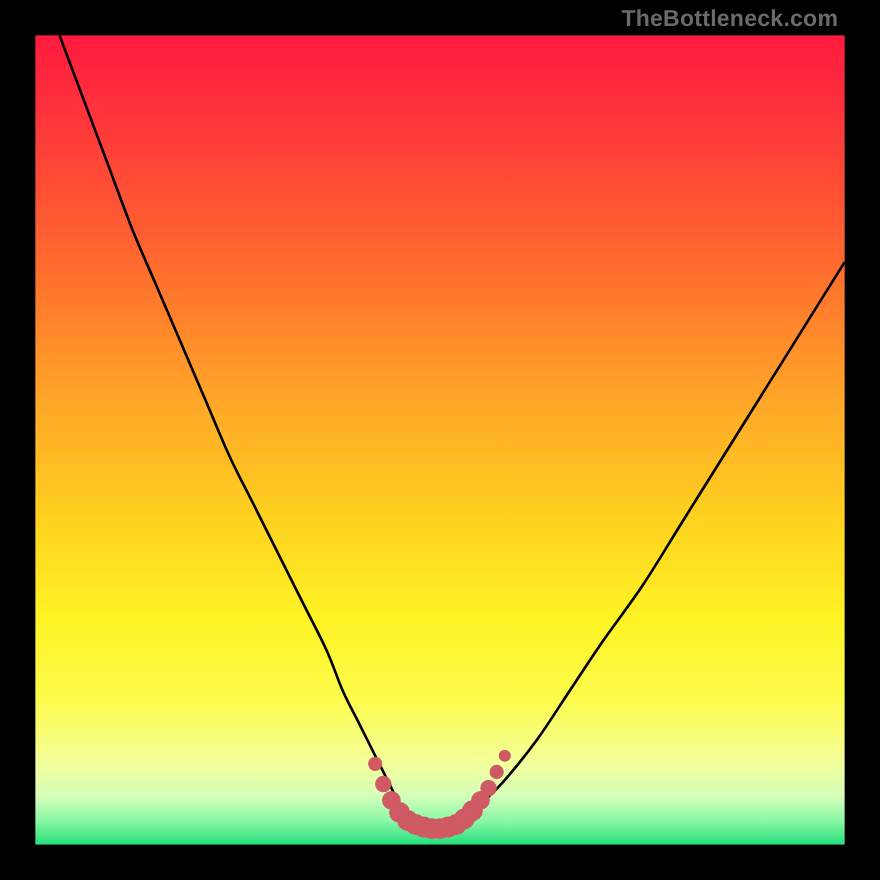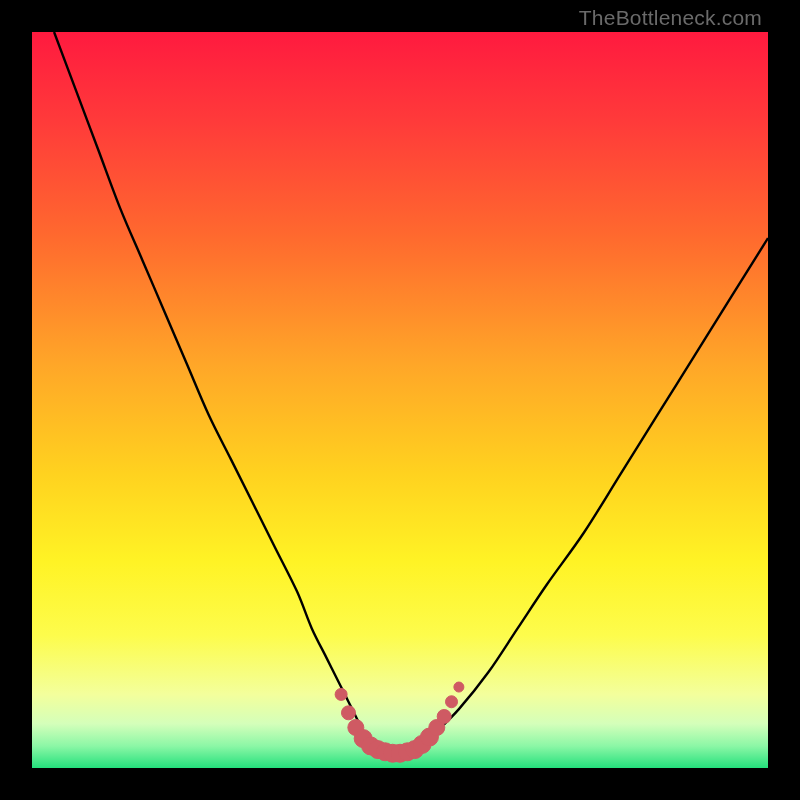--- a/index.html
+++ b/index.html
@@ -22,21 +22,21 @@
     position: absolute;
     left: 0; top: 0;
     width: 736px;
     height: 736px;
   }
   .watermark {
     position: absolute;
     top: 6px;
     right: 38px;
     font-size: 21px;
-    font-weight: 400;
+    font-weight: 700;
     color: #6a6a6a;
     letter-spacing: 0.2px;
     user-select: none;
   }
 </style>
 </head>
 <body>
 
 <div class="watermark">TheBottleneck.com</div>
 

